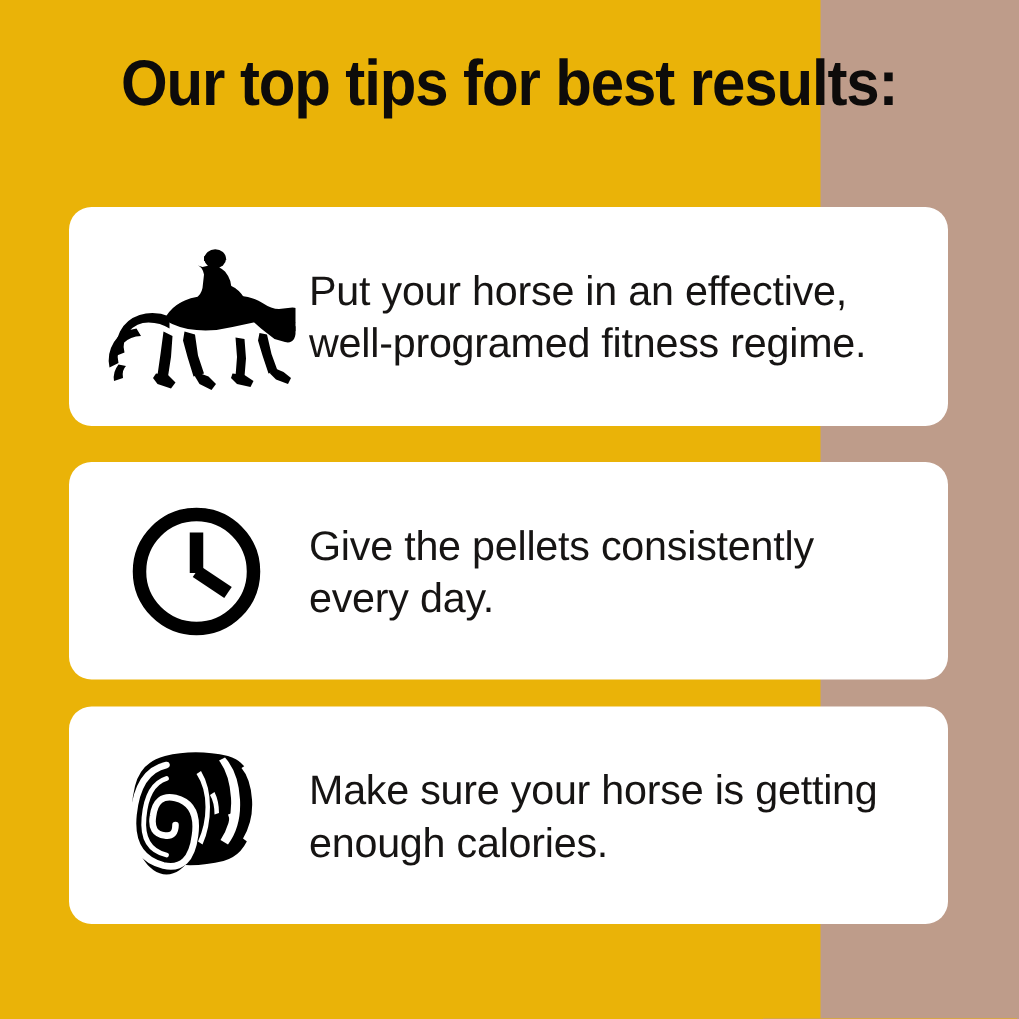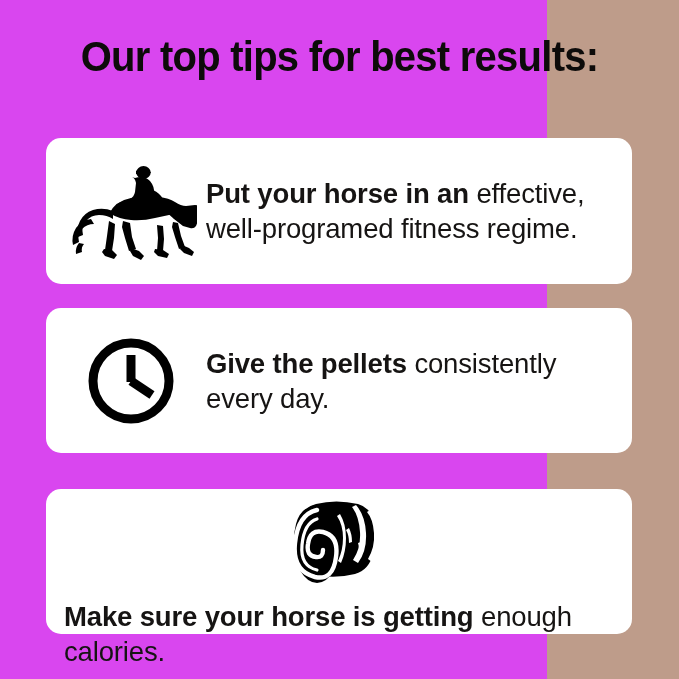--- a/index.html
+++ b/index.html
@@ -11,21 +11,21 @@
     height: 679px;
     overflow: hidden;
     font-family: "Liberation Sans", sans-serif;
     background: #be9c8a;
   }
 
   .poster {
     position: relative;
     width: 547px;
     height: 679px;
-    background: #d946ef;
+    background: #eab308;
     box-sizing: border-box;
   }
 
   .poster-title {
     position: absolute;
     left: 0;
     top: 31px;
     width: 679px;
     text-align: center;
     font-family: "Liberation Sans Narrow", "Liberation Sans", sans-serif;
@@ -50,22 +50,22 @@
     position: relative;
     width: 586px;
     background: #ffffff;
     border-radius: 15px;
     display: flex;
     align-items: center;
     box-sizing: border-box;
     padding: 0 18px 0 14px;
   }
   .tip-card.card-0 { height: 146px; margin-bottom: 24px; }
-  .tip-card.card-1 { height: 145px; margin-bottom: 36px; }
-  .tip-card.card-2 { height: 145px; flex-direction: column; }
+  .tip-card.card-1 { height: 145px; margin-bottom: 18px; }
+  .tip-card.card-2 { height: 145px; }
 
   .tip-icon {
     flex: 0 0 auto;
     width: 142px;
     height: 110px;
     display: flex;
     align-items: center;
     justify-content: center;
   }
   .tip-icon svg { display: block; }
@@ -73,21 +73,21 @@
   .tip-text {
     flex: 1 1 auto;
     padding-left: 4px;
     padding-right: 4px;
     color: #161413;
     font-size: 27.5px;
     line-height: 35px;
     letter-spacing: -0.15px;
   }
   .tip-text .lead {
-    font-weight: 700;
+    font-weight: 400;
   }
   .tip-text .emph {
     font-weight: 400;
   }
 </style>
 </head>
 <body>
 
 <div class="poster">
 

